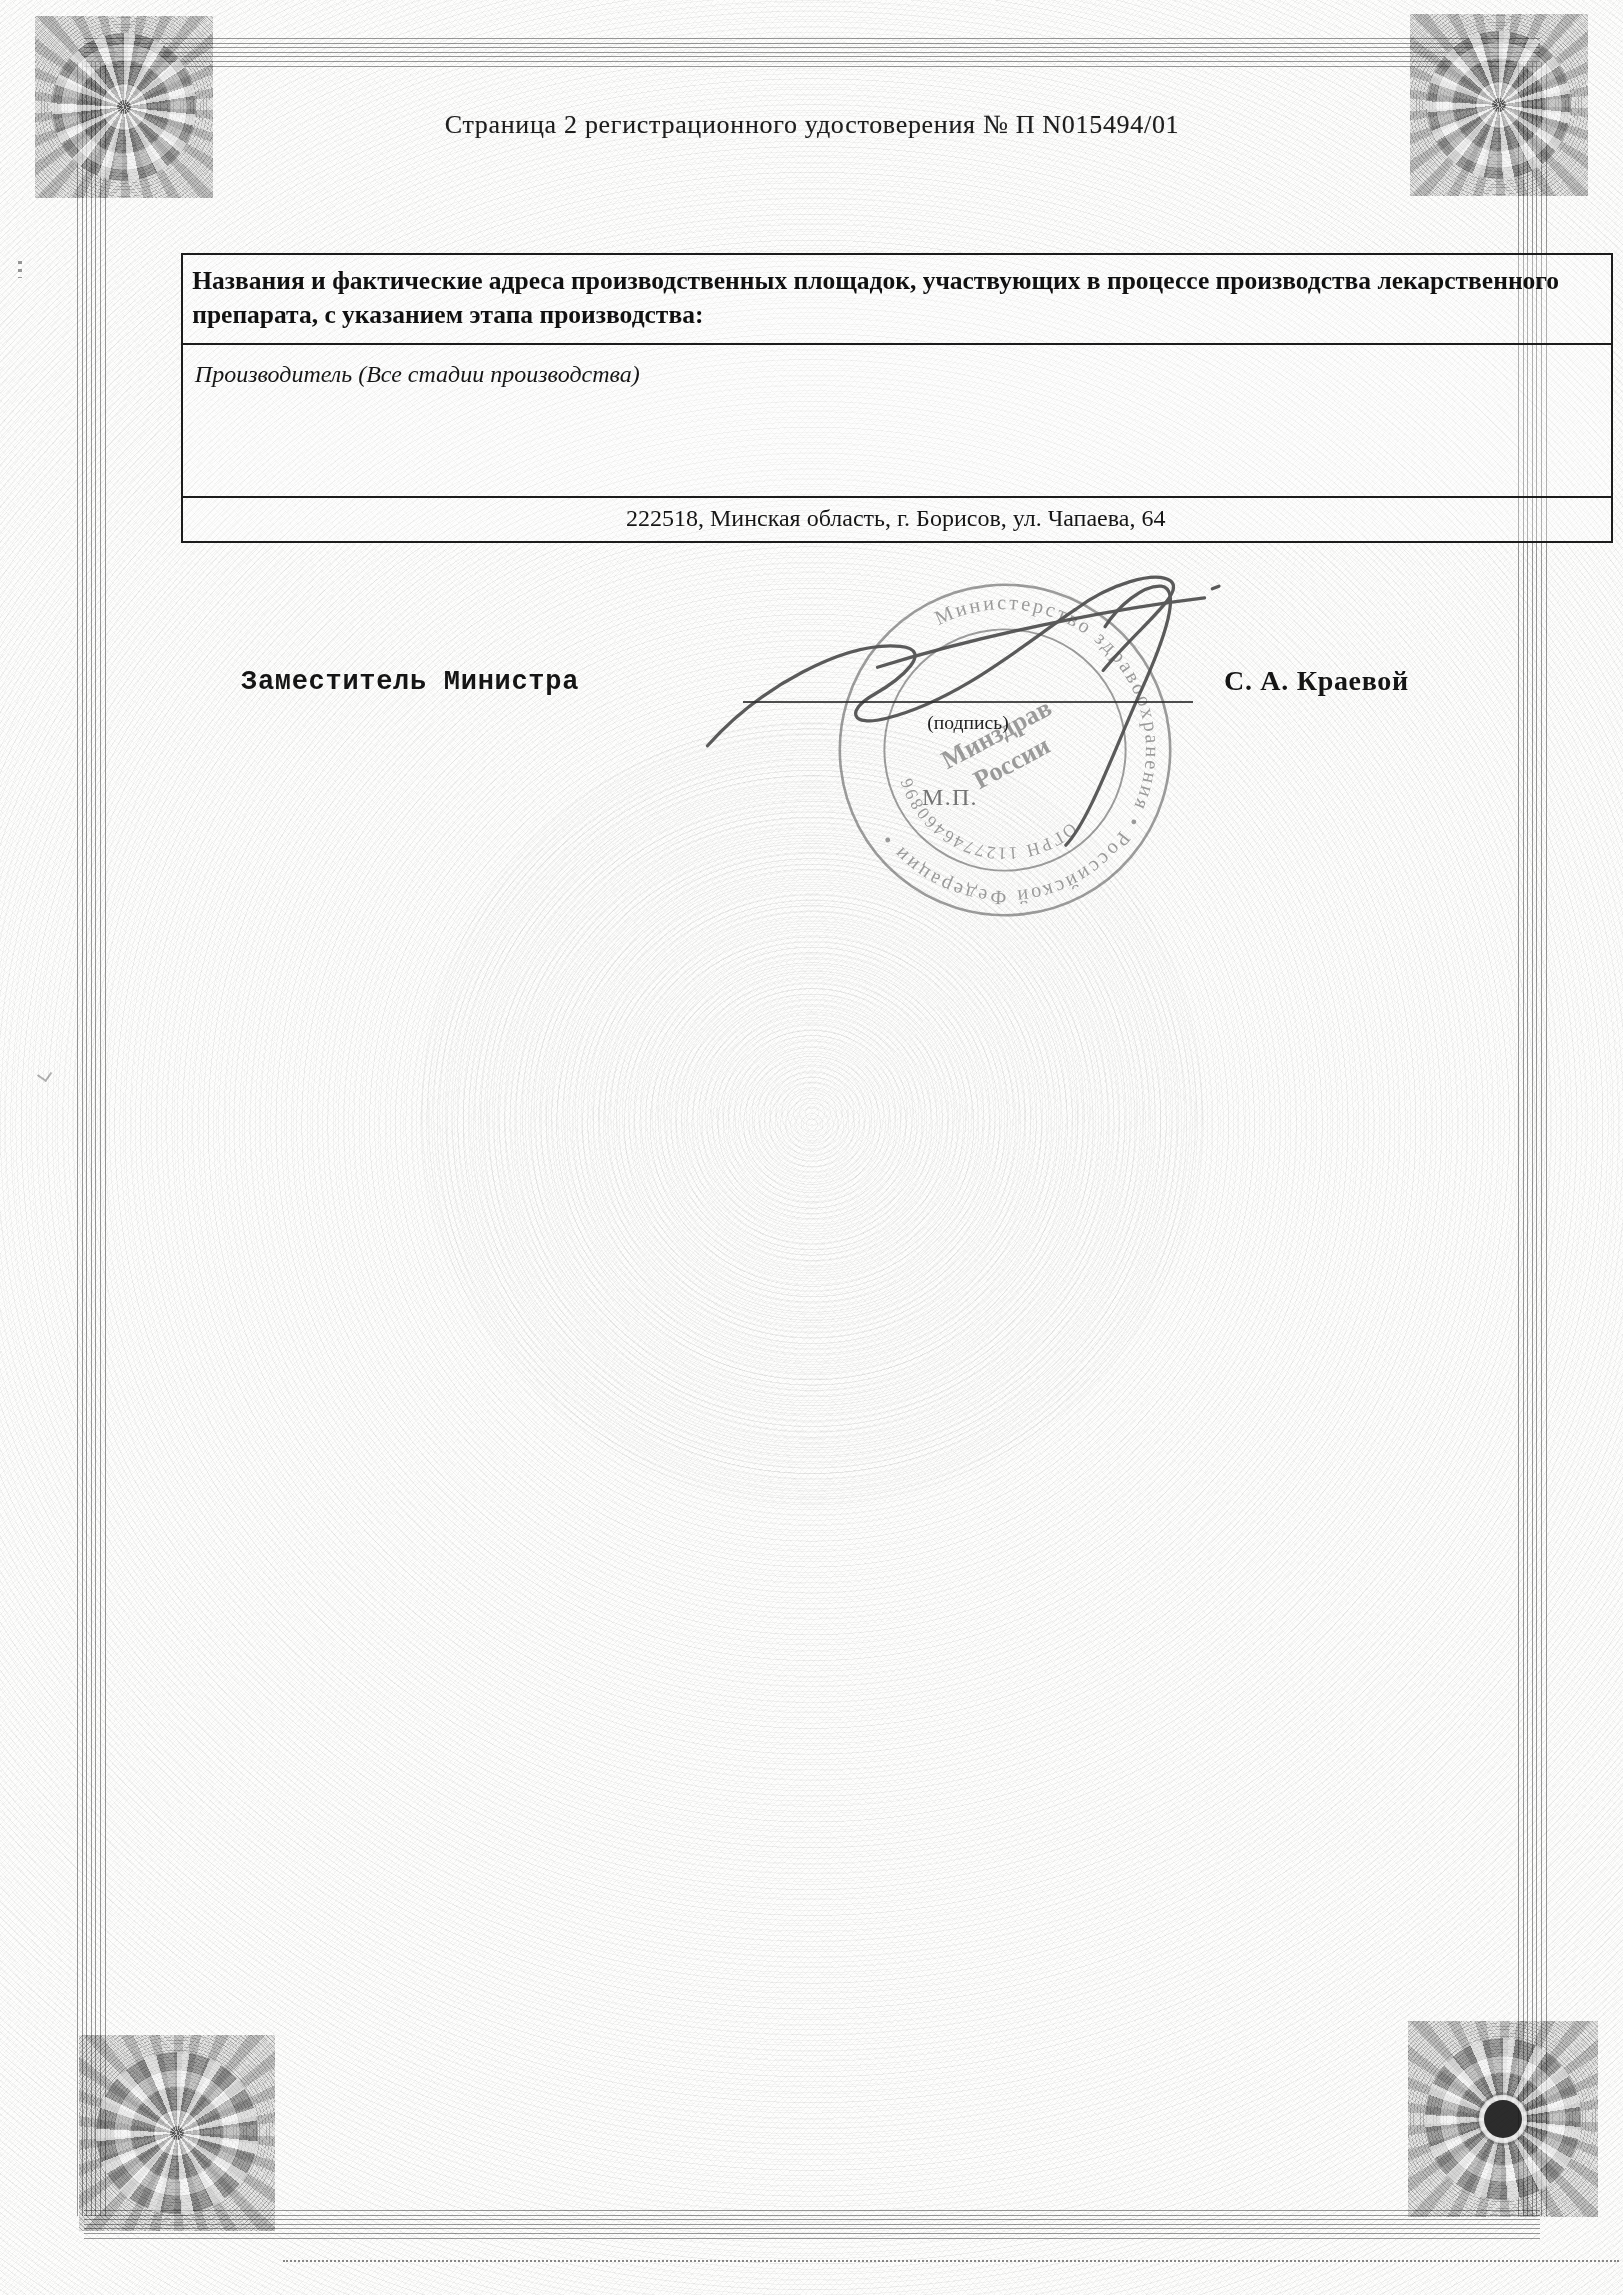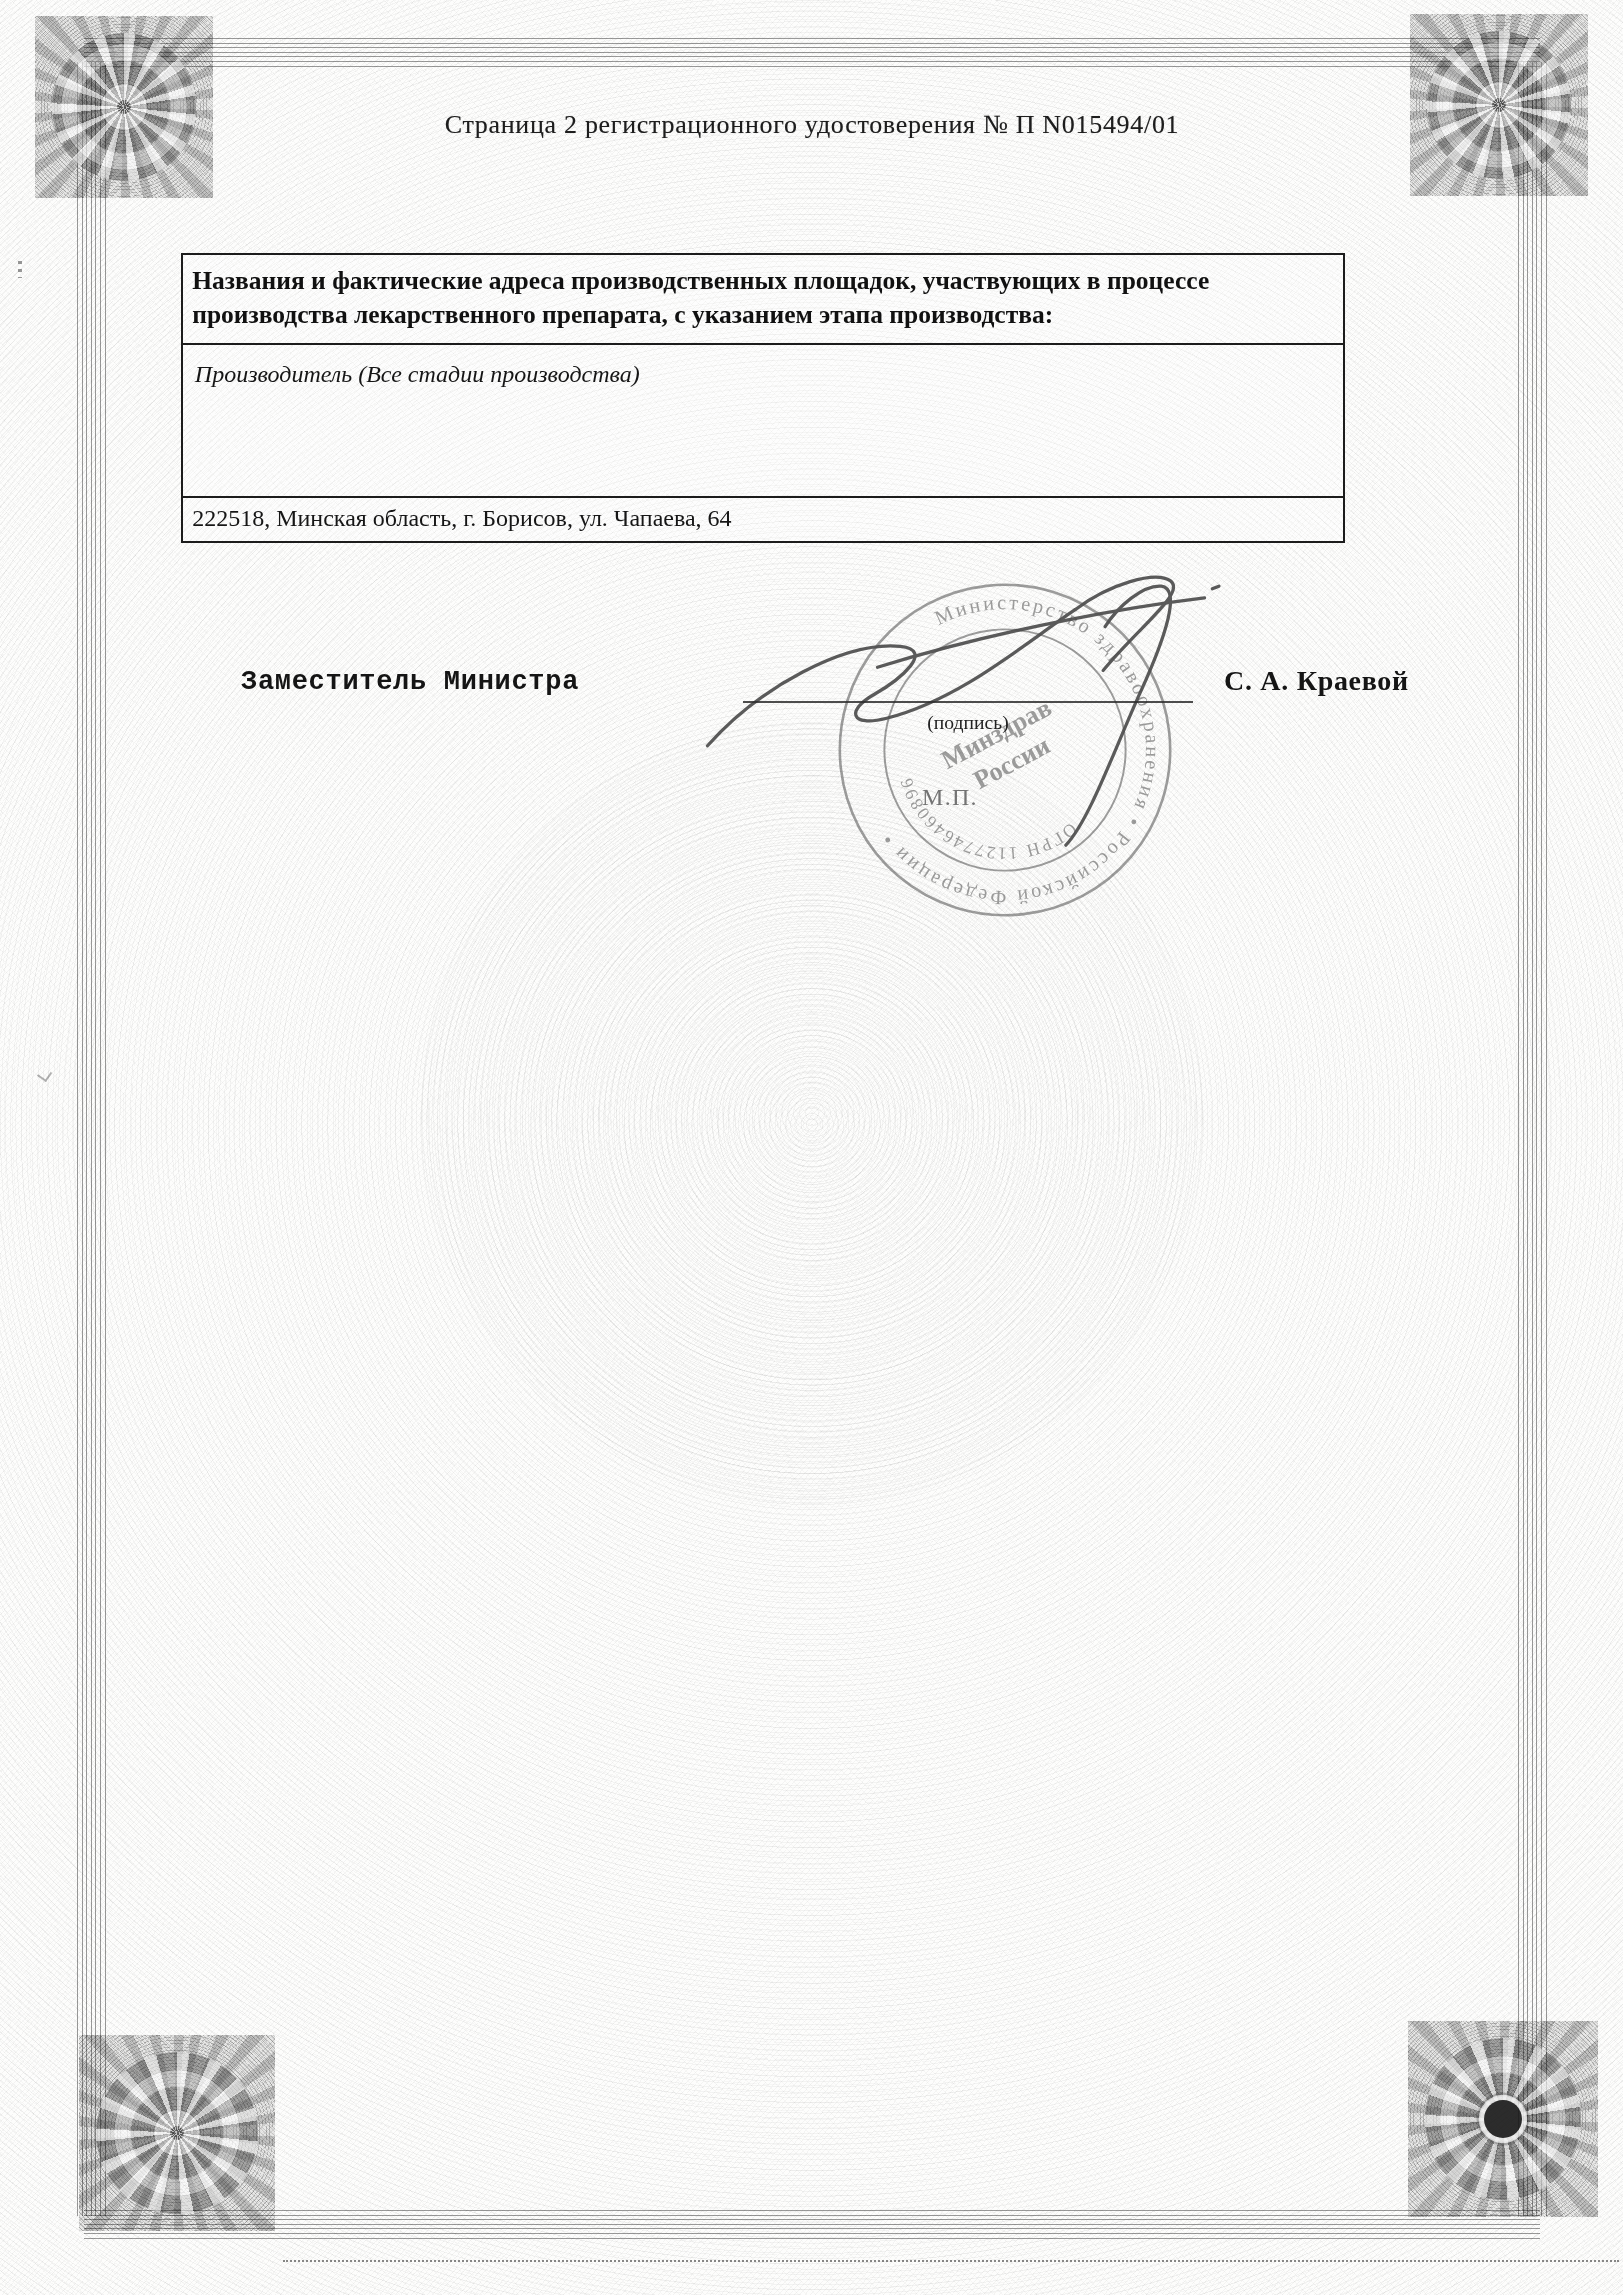--- a/index.html
+++ b/index.html
@@ -62,37 +62,37 @@
     box-shadow:0 0 0 5.2px rgba(255,255,255,.75), 0 0 0 7.2px rgba(0,0,0,.25);
   }
   
   .doc-header{
     position:absolute;left:0;top:110px;width:100%;
     text-align:center;font-size:26px;letter-spacing:0.7px;color:#1d1d1d;
     text-shadow:0 0 0.7px rgba(0,0,0,.35);
   }
   
   .prod-table{
-    position:absolute;left:181px;top:253px;width:1164px;
+    position:absolute;left:181px;top:253px;width:1432px;
     border:2.6px solid #1c1c1c;
     background:rgba(255,255,255,.25);
     box-sizing:border-box;
   }
   .prod-table .t-title{
     padding:9.2px 11.8px 11.8px 9.2px;
     font-weight:bold;font-size:25.5px;line-height:1.32;color:#111;
     border-bottom:2.6px solid #1c1c1c;
   }
   .t-row{display:grid;grid-template-columns:668px 1fr;min-height:151px;gap:13px;}
   .t-cell{padding:10.5px 11.8px;font-size:24px;line-height:1.5;color:#161616;box-sizing:border-box;}
   .t-cell.label{font-style:italic;}
   .t-cell.value{border-left:1.3px solid #2a2a2a;}
   .t-address{
     border-top:2px solid #1c1c1c;
-    padding:6.5px 11.8px 9.2px 9.2px;font-size:24px;color:#161616;
+    padding:6.5px 11.8px 9.2px 9.2px;font-size:24px;color:#161616;text-align:center;
   }
   
   .role-title{
     position:absolute;left:241px;top:667px;
     font-size:27px;font-weight:bold;color:#151515;letter-spacing:0.7px;font-family:Liberation Mono, monospace;
   }
   .sig-line{
     position:absolute;left:743px;top:701px;width:450px;height:0;
     border-top:2px solid #2e2e2e;opacity:.85;
   }

